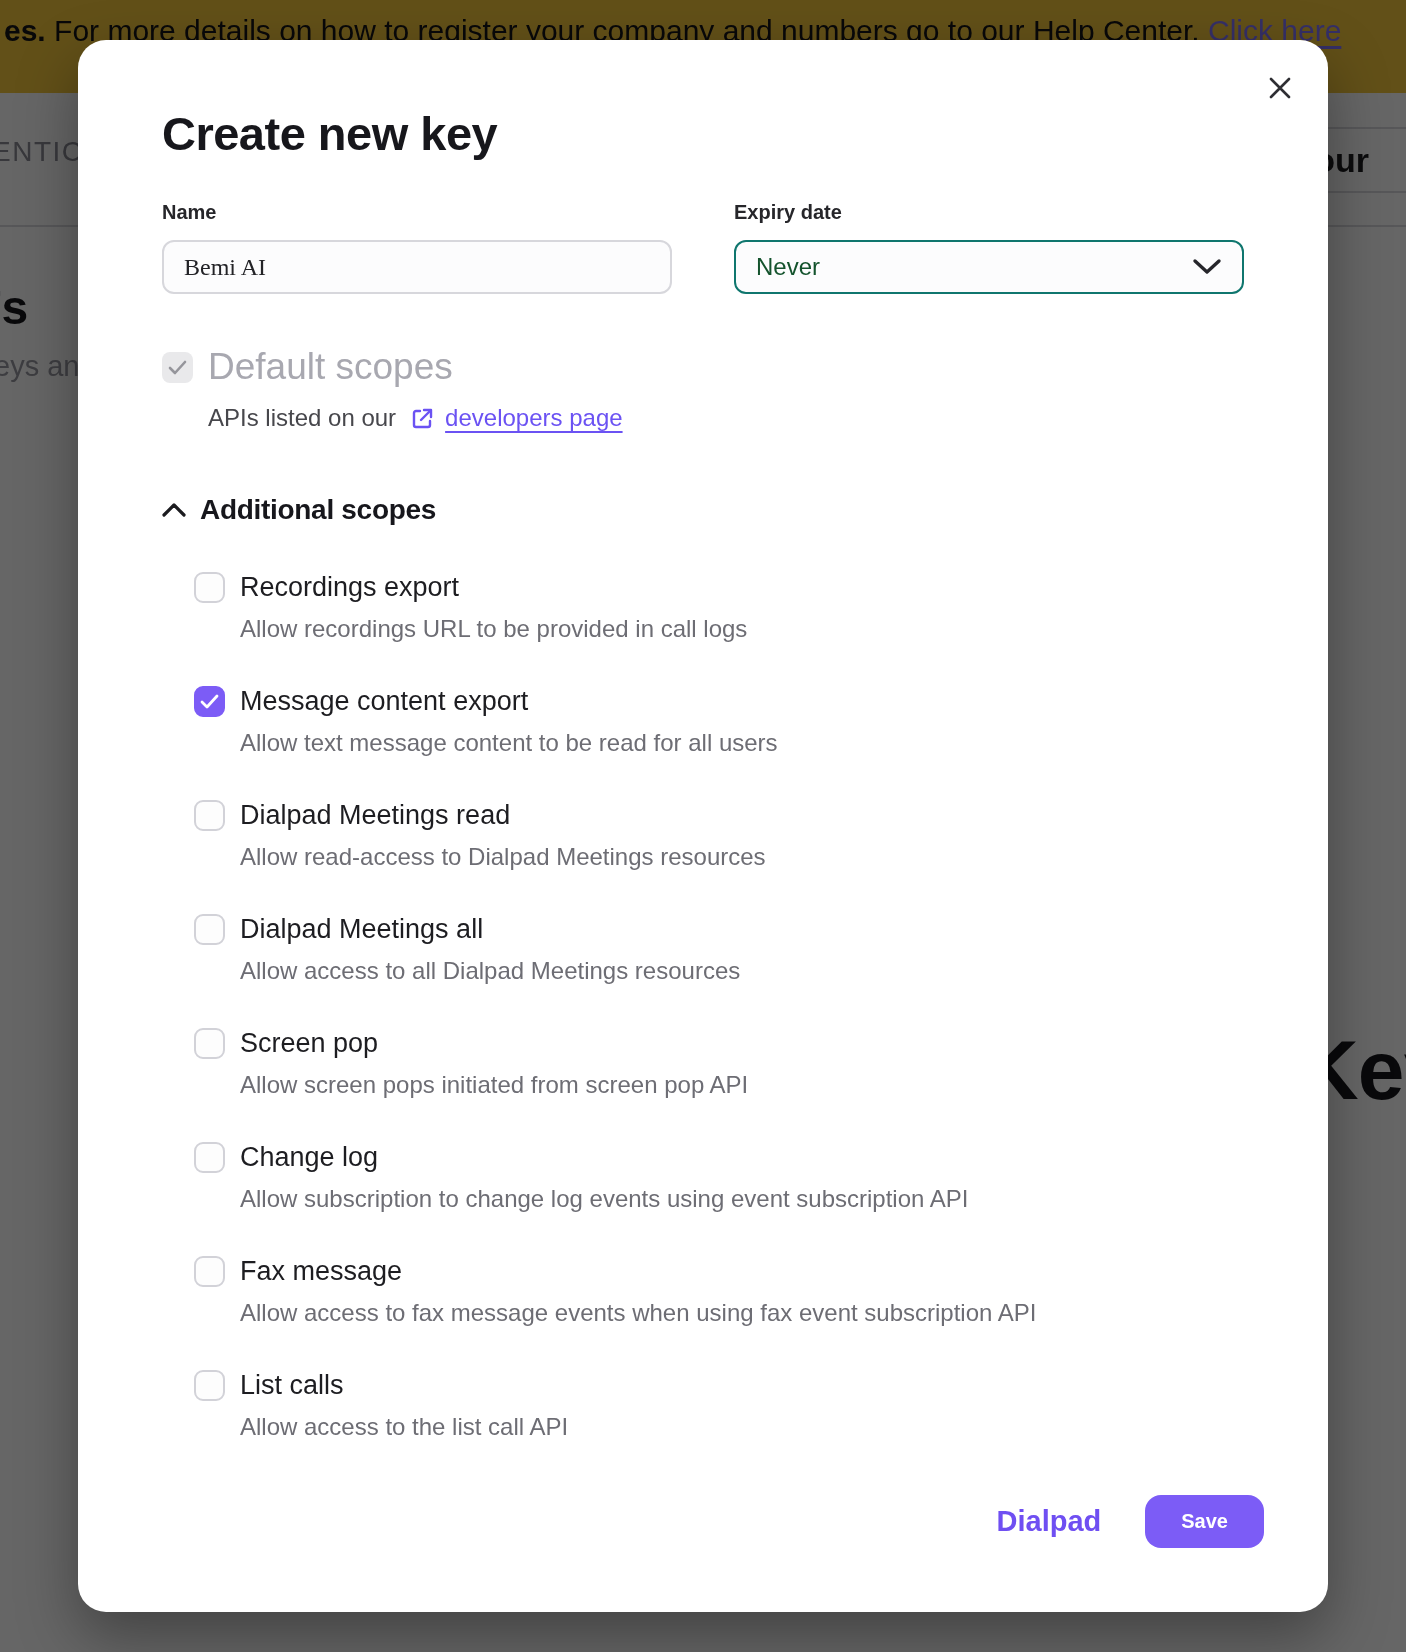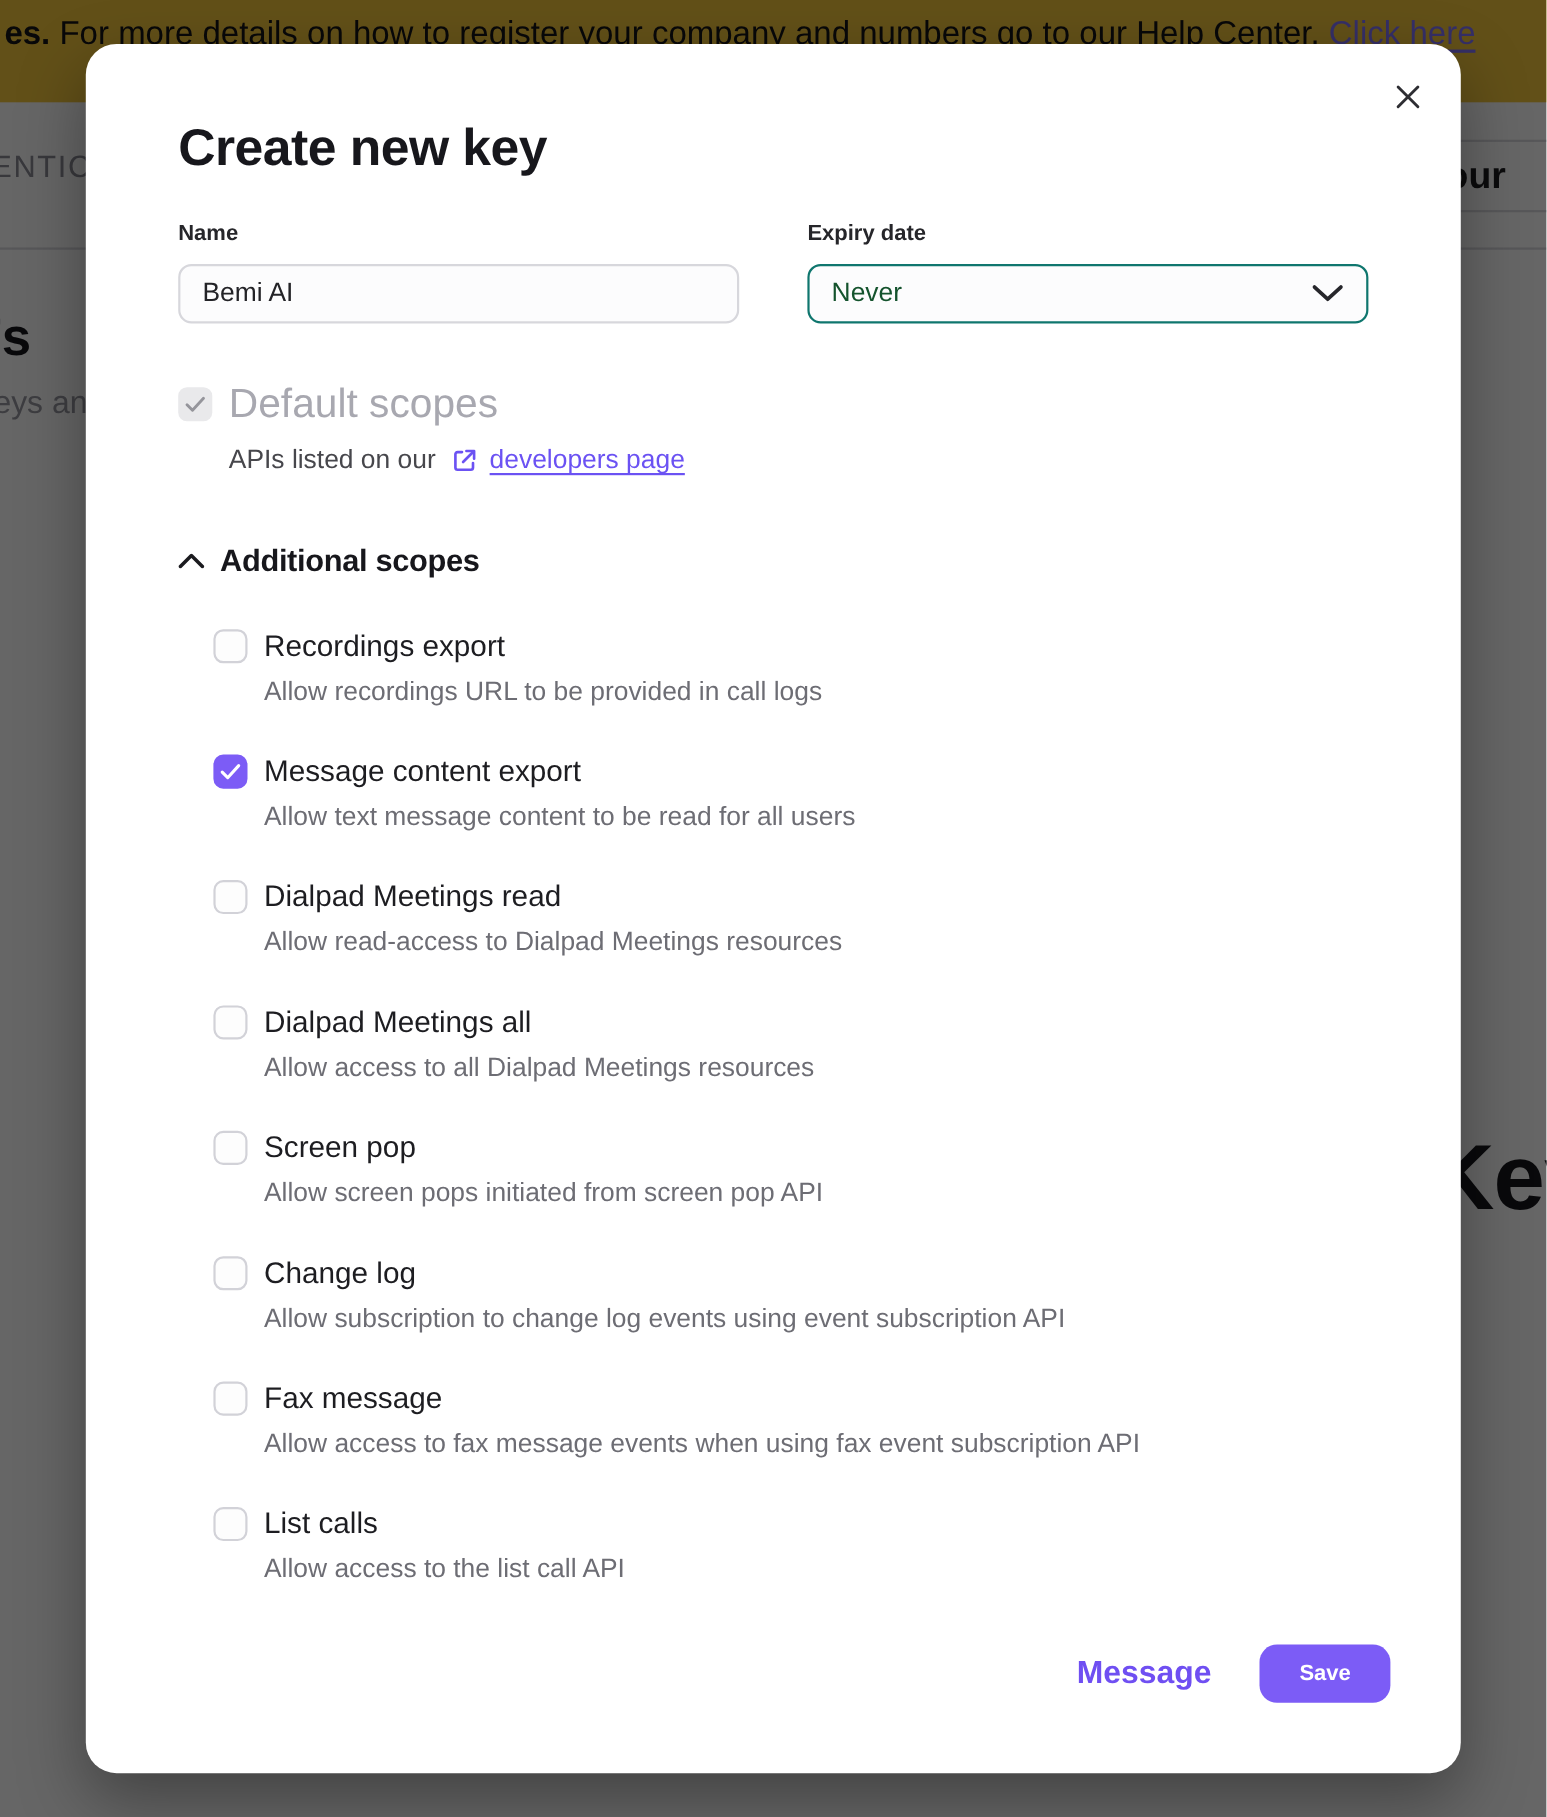--- a/index.html
+++ b/index.html
@@ -37,21 +37,21 @@
     display:flex; align-items:center; justify-content:center; cursor:pointer;
     background:transparent; border:none; }
   .modal-title { margin-top:66px; font-size:47px; font-weight:600; color:#17171c;
     letter-spacing:-0.5px; }
 
   .form-row { display:flex; gap:62px; margin-top:40px; }
   .form-col { flex:1 1 0; }
   .field-label { font-size:20px; font-weight:700; color:#26262a; margin-bottom:16px; }
   .text-input { width:100%; height:54px; border:2px solid #d7d7dc; border-radius:12px;
     background:#fcfcfd; font-size:24px; color:#232327; padding:0 20px;
-    font-family:Liberation Sans, sans-serif; outline:none; }
+    font-family:Liberation Serif, serif; outline:none; }
   .select-box { position:relative; width:100%; height:54px; border:2px solid #0f766e;
     border-radius:12px; background:#fcfcfd; display:flex; align-items:center;
     padding:0 20px; font-size:24px; color:#14532d; cursor:pointer; }
   .select-box svg { position:absolute; right:20px; top:50%; transform:translateY(-50%); }
 
   .default-scopes { margin-top:52px; }
   .ds-row { display:flex; align-items:center; }
   .ds-checkbox { width:31px; height:31px; border-radius:8px; background:#e9e9eb;
     display:flex; align-items:center; justify-content:center; flex:0 0 31px; }
   .ds-label { font-size:37px; color:#a8a8b0; margin-left:15px; }
@@ -239,18 +239,18 @@
             <span class="scope-checkbox">
               
             </span>
             <span class="scope-label">List calls</span>
           </div>
           <div class="scope-desc">Allow access to the list call API</div>
         </div>
       </div>
 
     <div class="footer-actions">
-      <button class="cancel-btn">Message</button>
+      <button class="cancel-btn">Dialpad</button>
       <button class="save-btn">Save</button>
     </div>
 
   </div>
 </div>
 
 </body></html>

